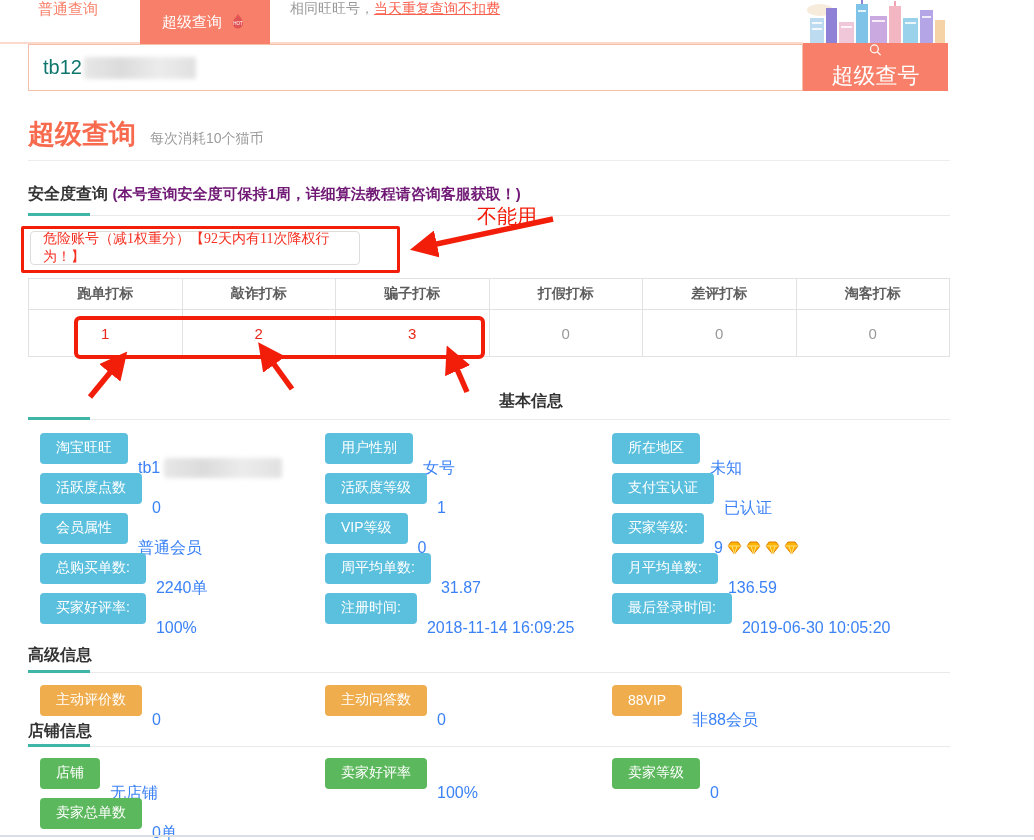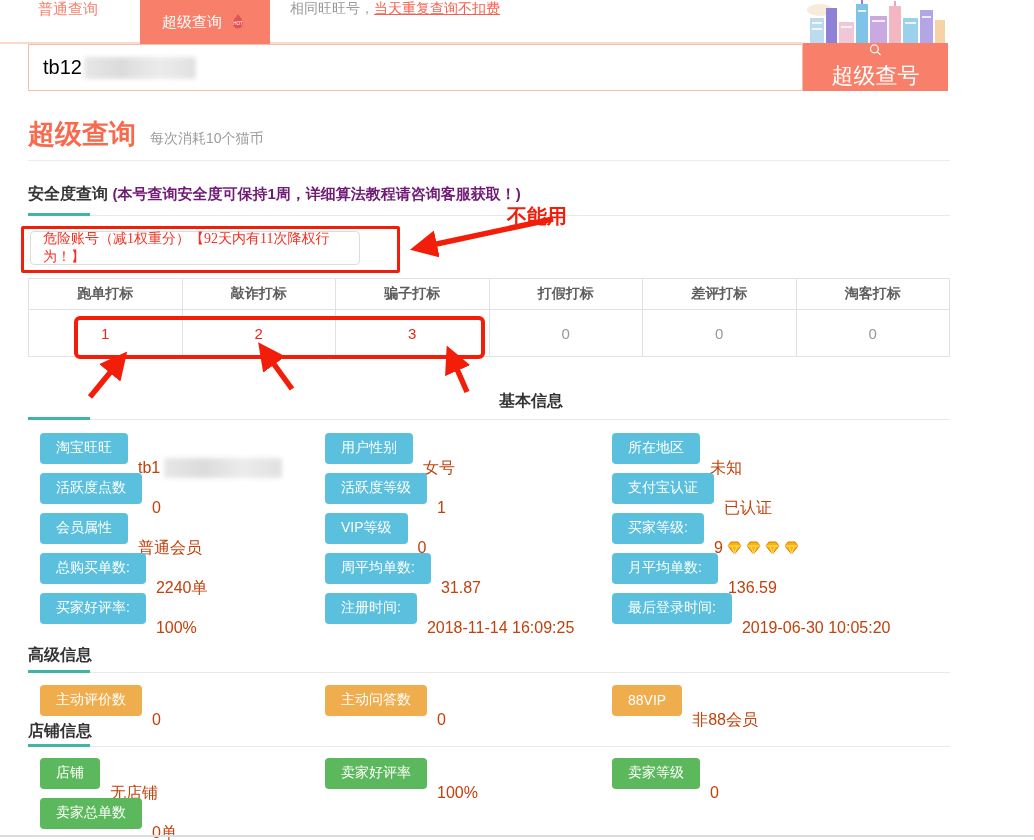--- a/index.html
+++ b/index.html
@@ -13,21 +13,21 @@
 
   
   .tabbar{position:relative;height:44px;width:803px;border-bottom:2px solid #fcd9cd;display:flex;z-index:2;}
   .tab-normal{margin-left:38px;color:var(--accent);font-size:15px;cursor:pointer;}
   .tab-super{margin-left:42px;height:44px;padding:0 22px;background:var(--accent);color:#fff;font-size:15px;display:flex;align-items:center;gap:6px;cursor:pointer;}
   .tab-note{margin-left:20px;font-size:14px;color:#999;}
   .tab-note .red{color:var(--note-red);text-decoration:underline;}
 
   
   .search-row{position:relative;height:47px;z-index:2;}
-  .search-input{position:absolute;left:28px;top:0;width:775px;height:47px;border:1px solid #f3bfa9;background:#fff;display:flex;align-items:center;padding-left:14px;font-size:20px;color:#000000;}
+  .search-input{position:absolute;left:28px;top:0;width:775px;height:47px;border:1px solid #f3bfa9;background:#fff;display:flex;align-items:center;padding-left:14px;font-size:20px;color:#0f766e;}
   .blur-block{display:inline-block;height:22px;width:112px;margin-left:2px;border-radius:3px;background:linear-gradient(90deg,#e3e3e3,#d6d6d6,#e9e9e9,#dcdcdc);filter:blur(2px);opacity:.85;}
   .search-btn{position:absolute;left:803px;top:-1px;width:145px;height:48px;background:var(--accent);color:#fff;border:none;font-size:22px;display:flex;align-items:center;justify-content:center;gap:4px;cursor:pointer;font-family:inherit;flex-direction:column;}
   .city-art{position:absolute;left:806px;top:0;z-index:1;}
 
   
   .title-row{margin:25px 0 0 28px;display:flex;align-items:baseline;height:32px;}
   .page-title{color:var(--title-orange);font-size:27px;font-weight:bold;}
   .page-subtitle{color:#9b9b9b;font-size:14px;margin-left:14px;}
   .divider{margin:12px 0 0 28px;width:922px;height:1px;background:#ededed;}
 
@@ -48,29 +48,29 @@
   .mark-table td{border:1px solid #e2e2e2;height:47px;font-size:15px;color:#999;text-align:center;}
   .mark-table td.red{color:#e8281a;}
 
   
   .info-grid{margin:8px 0 0 40px;width:960px;display:grid;grid-template-columns:285px 287px 1fr;}
   .cell{height:40px;display:flex;align-items:center;}
   .badge{display:inline-flex;align-items:center;height:31px;padding:0 16px;border-radius:4px;color:#fff;font-size:14px;white-space:nowrap;}
   .b-blue{background:var(--badge-blue);}
   .b-orange{background:var(--badge-orange);}
   .b-green{background:var(--badge-green);}
-  .val{margin-left:10px;font-size:16px;color:#c2410c;display:flex;align-items:center;gap:2px;margin-top:40px;}
+  .val{margin-left:10px;font-size:16px;color:#3b82f6;display:flex;align-items:center;gap:2px;margin-top:40px;}
   .val .blur-block{width:118px;height:20px;}
   .gem{margin-left:2px;}
 
   
   .annot-rect{position:absolute;border-style:solid;border-color:var(--annot-red);z-index:40;pointer-events:none;}
   #annot-r1{left:21px;top:226px;width:379px;height:47px;border-width:3px;border-radius:2px;}
   #annot-r2{left:74px;top:316px;width:411px;height:43px;border-width:4px;border-radius:6px;}
-  .annot-label{position:absolute;left:507px;top:203px;color:var(--annot-red);font-size:20px;font-weight:700;z-index:41;}
+  .annot-label{position:absolute;left:477px;top:203px;color:var(--annot-red);font-size:20px;font-weight:400;z-index:41;}
   .annot-svg{position:absolute;left:0;top:0;z-index:50;pointer-events:none;}
 
   .bottom-line{position:absolute;left:0;bottom:3px;width:1034px;height:2px;background:#d8dee4;}
 </style>
 </head>
 <body>
 
 <div class="page">
 
   <svg class="city-art" width="142" height="45" viewBox="0 0 142 45">

